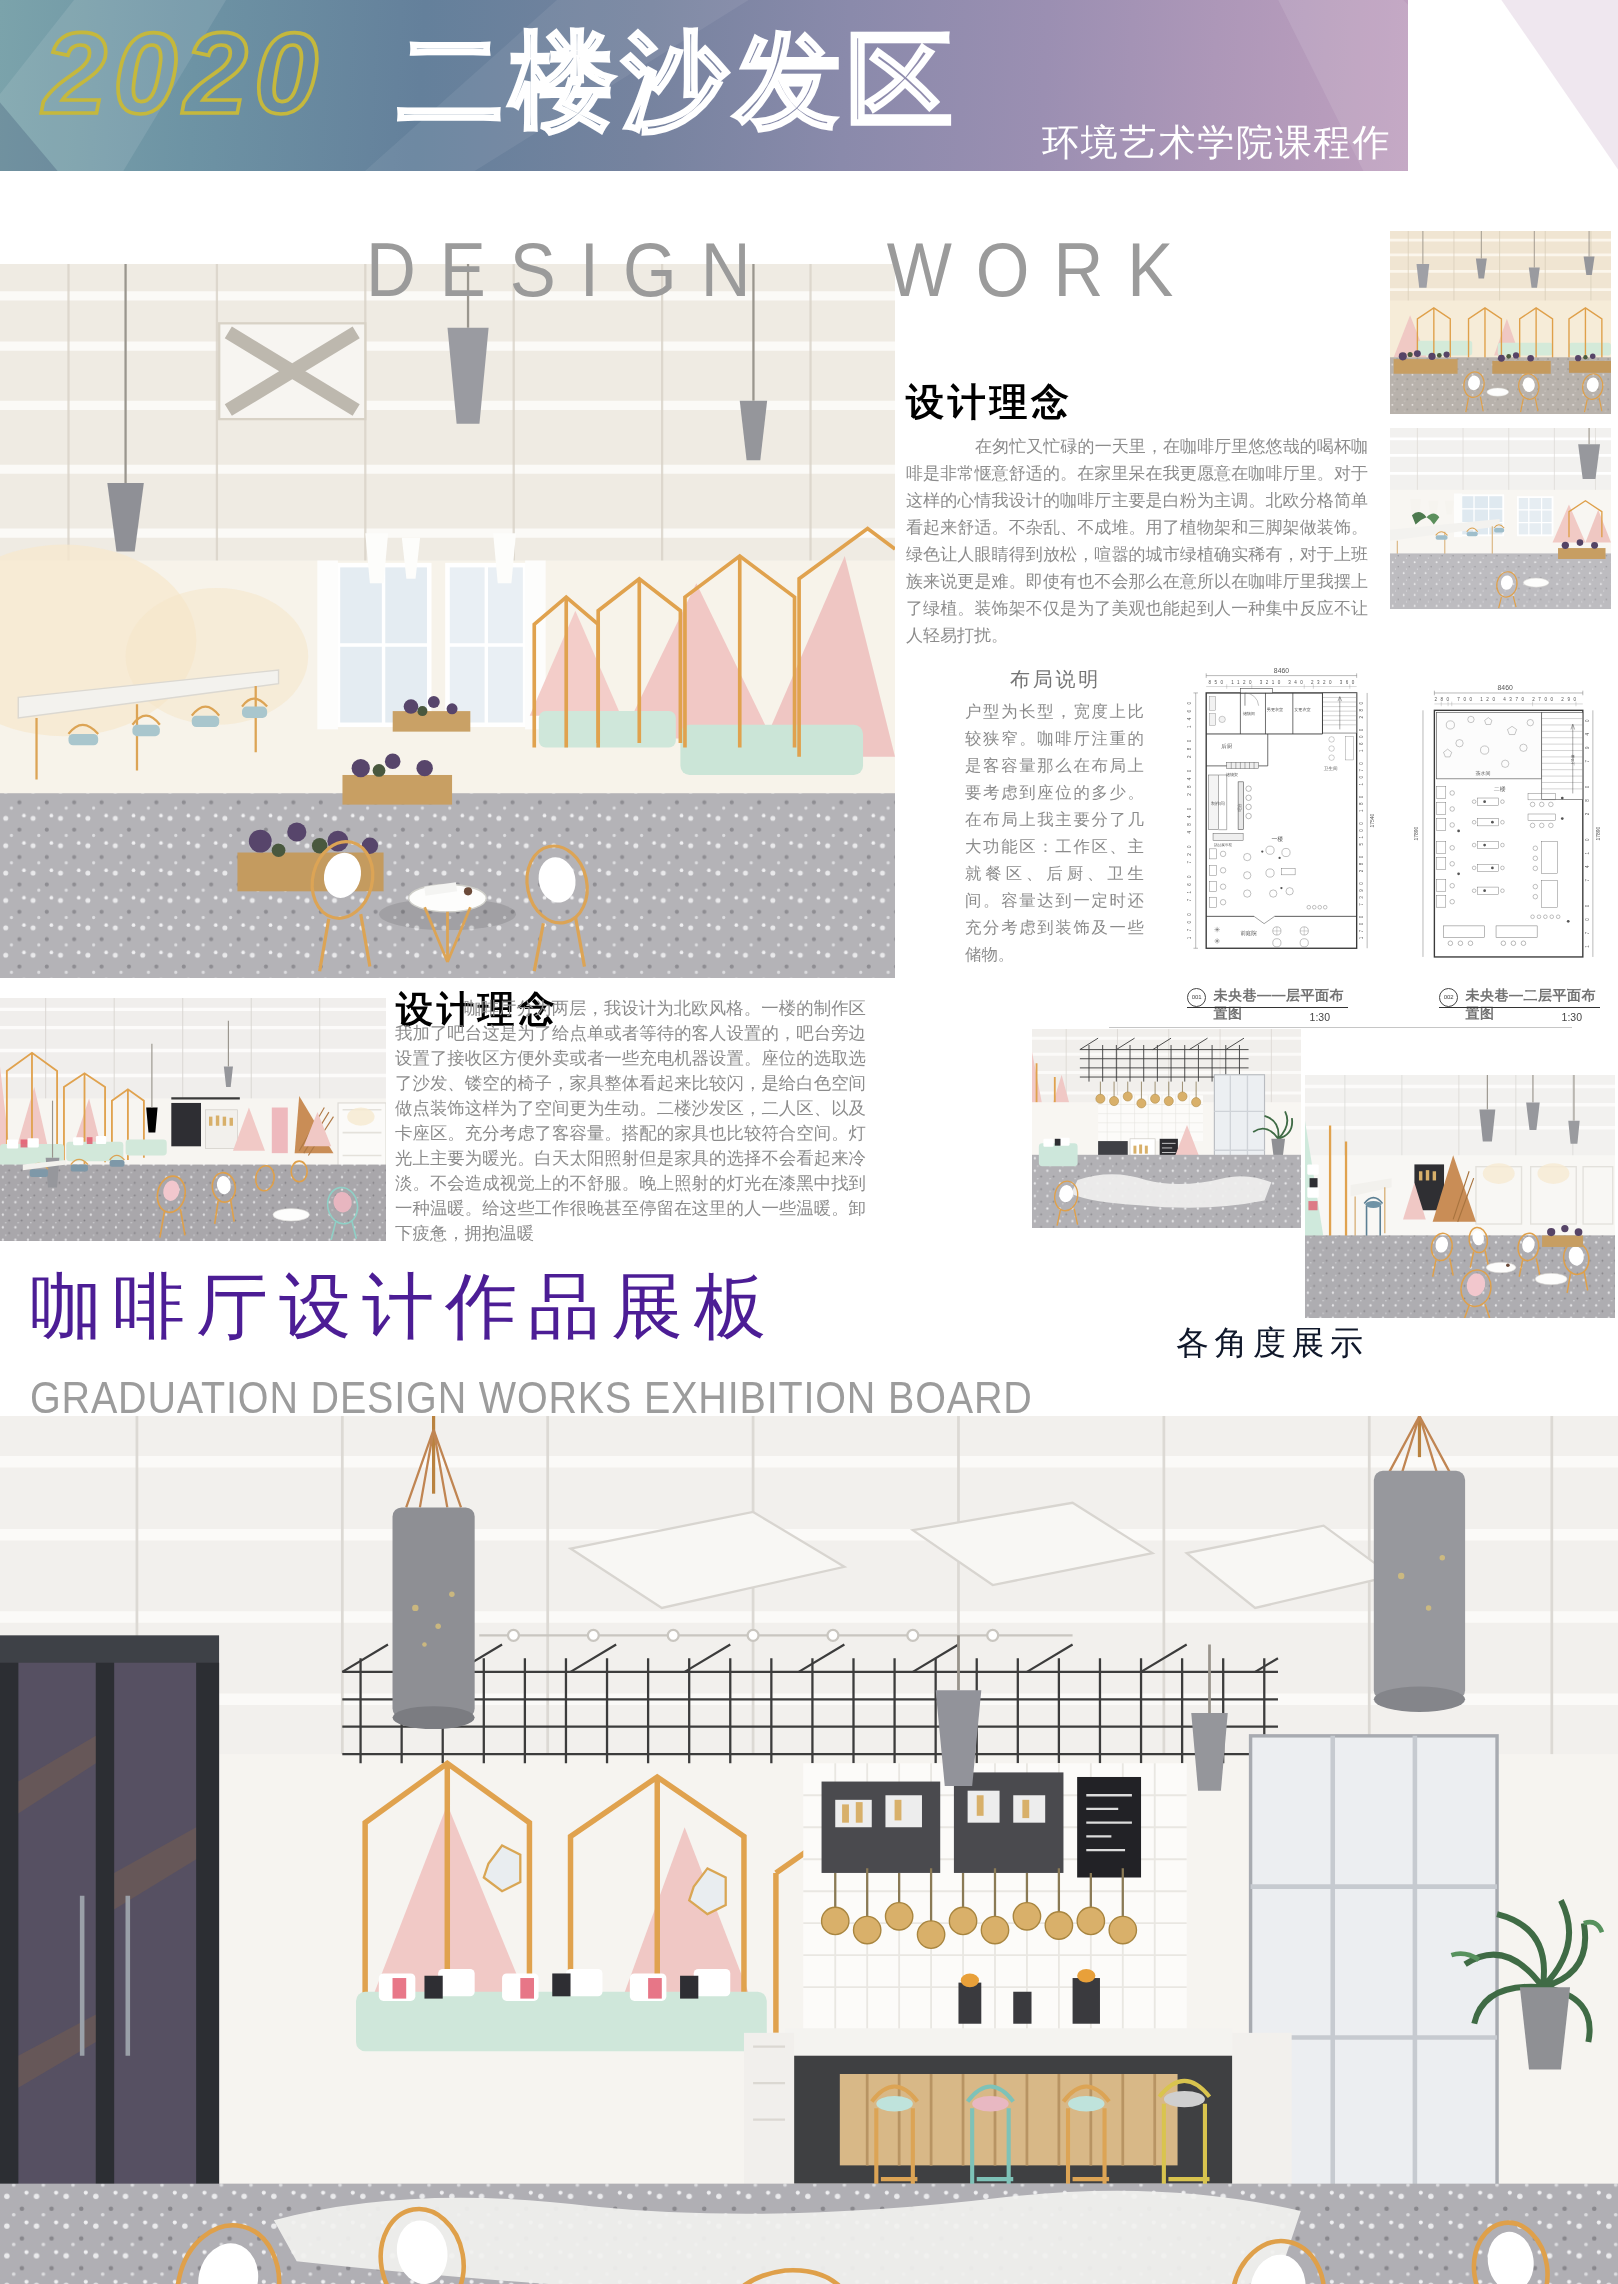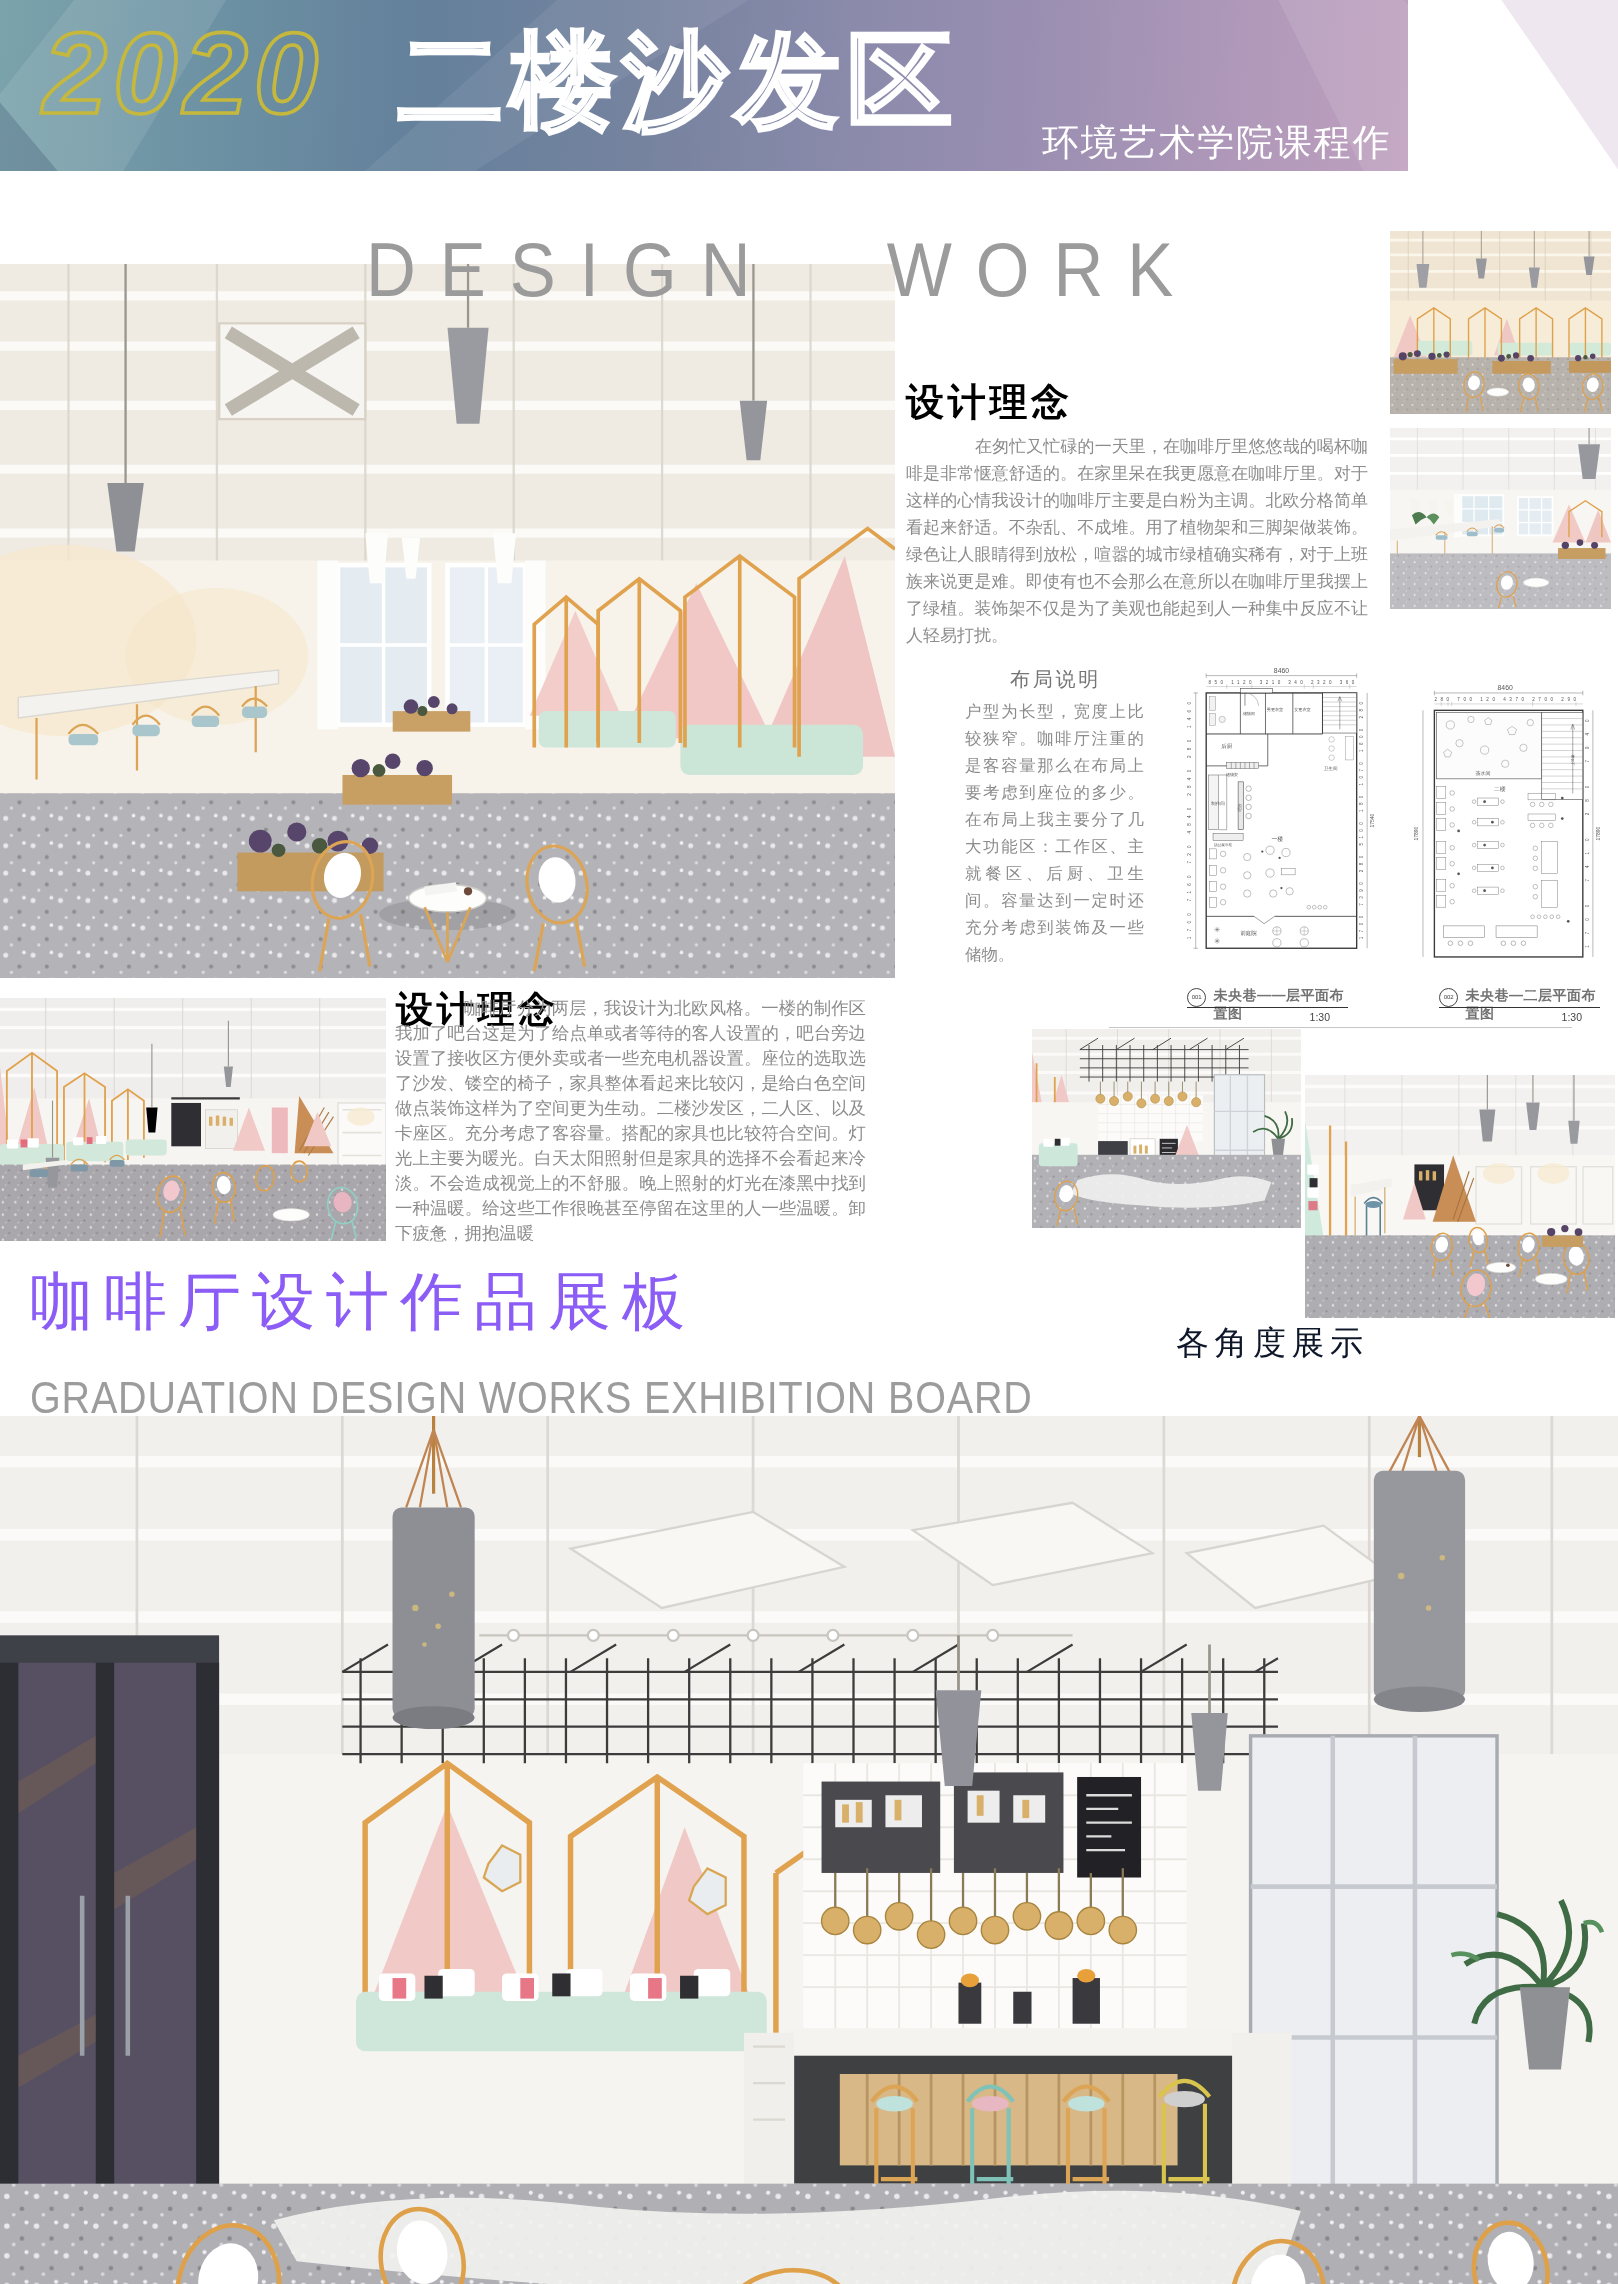--- a/index.html
+++ b/index.html
@@ -14,21 +14,21 @@
     -webkit-text-stroke:3.7px #c5b83d;line-height:1;}
   .tcn{font-size:105px;font-weight:900;letter-spacing:7.3px;color:transparent;
     -webkit-text-stroke:3.2px #ffffff;line-height:1;}
   .tsub{font-size:37px;color:#ffffff;letter-spacing:1.8px;font-weight:500;}
   
   .designwork{font-size:69px;color:#9b9b9b;letter-spacing:24px;word-spacing:69px;
     transform:scaleY(1.1);transform-origin:left top;z-index:6;}
   .h-cn{color:#000000;font-weight:600;letter-spacing:3.7px;}
   .body-cn{color:#8c8c8c;text-align:justify;font-family:"Liberation Serif","DejaVu Serif",serif;}
   .serif{font-family:"Liberation Serif","DejaVu Serif",serif;}
-  .maintitle{font-size:63px;color:#8b5cf6;letter-spacing:11px;}
+  .maintitle{font-size:72px;color:#4c1d95;letter-spacing:11px;}
   .maintitle-en{font-size:42px;color:#9c9c9c;letter-spacing:0.9px;transform:scaleX(.94) scaleY(1.06);transform-origin:left top;}
   .angles{font-size:33px;color:#0f172a;letter-spacing:5.5px;}
   
   .cap{height:40px;}
   .cap .ctext{position:absolute;left:26.5px;top:0;font-size:14px;color:#737373;font-weight:700;letter-spacing:0.5px;}
   .cap .cline{position:absolute;left:0;top:20px;width:100%;height:1.4px;background:#333;}
   .cap .cscale{position:absolute;right:18px;top:24px;font-size:10.5px;color:#444;}
   .cap .cno{position:absolute;left:0;top:0.9px;width:17.4px;height:17.4px;border:0.9px solid #444;border-radius:50%;
     font-size:6px;color:#444;text-align:center;line-height:17.4px;}
   

